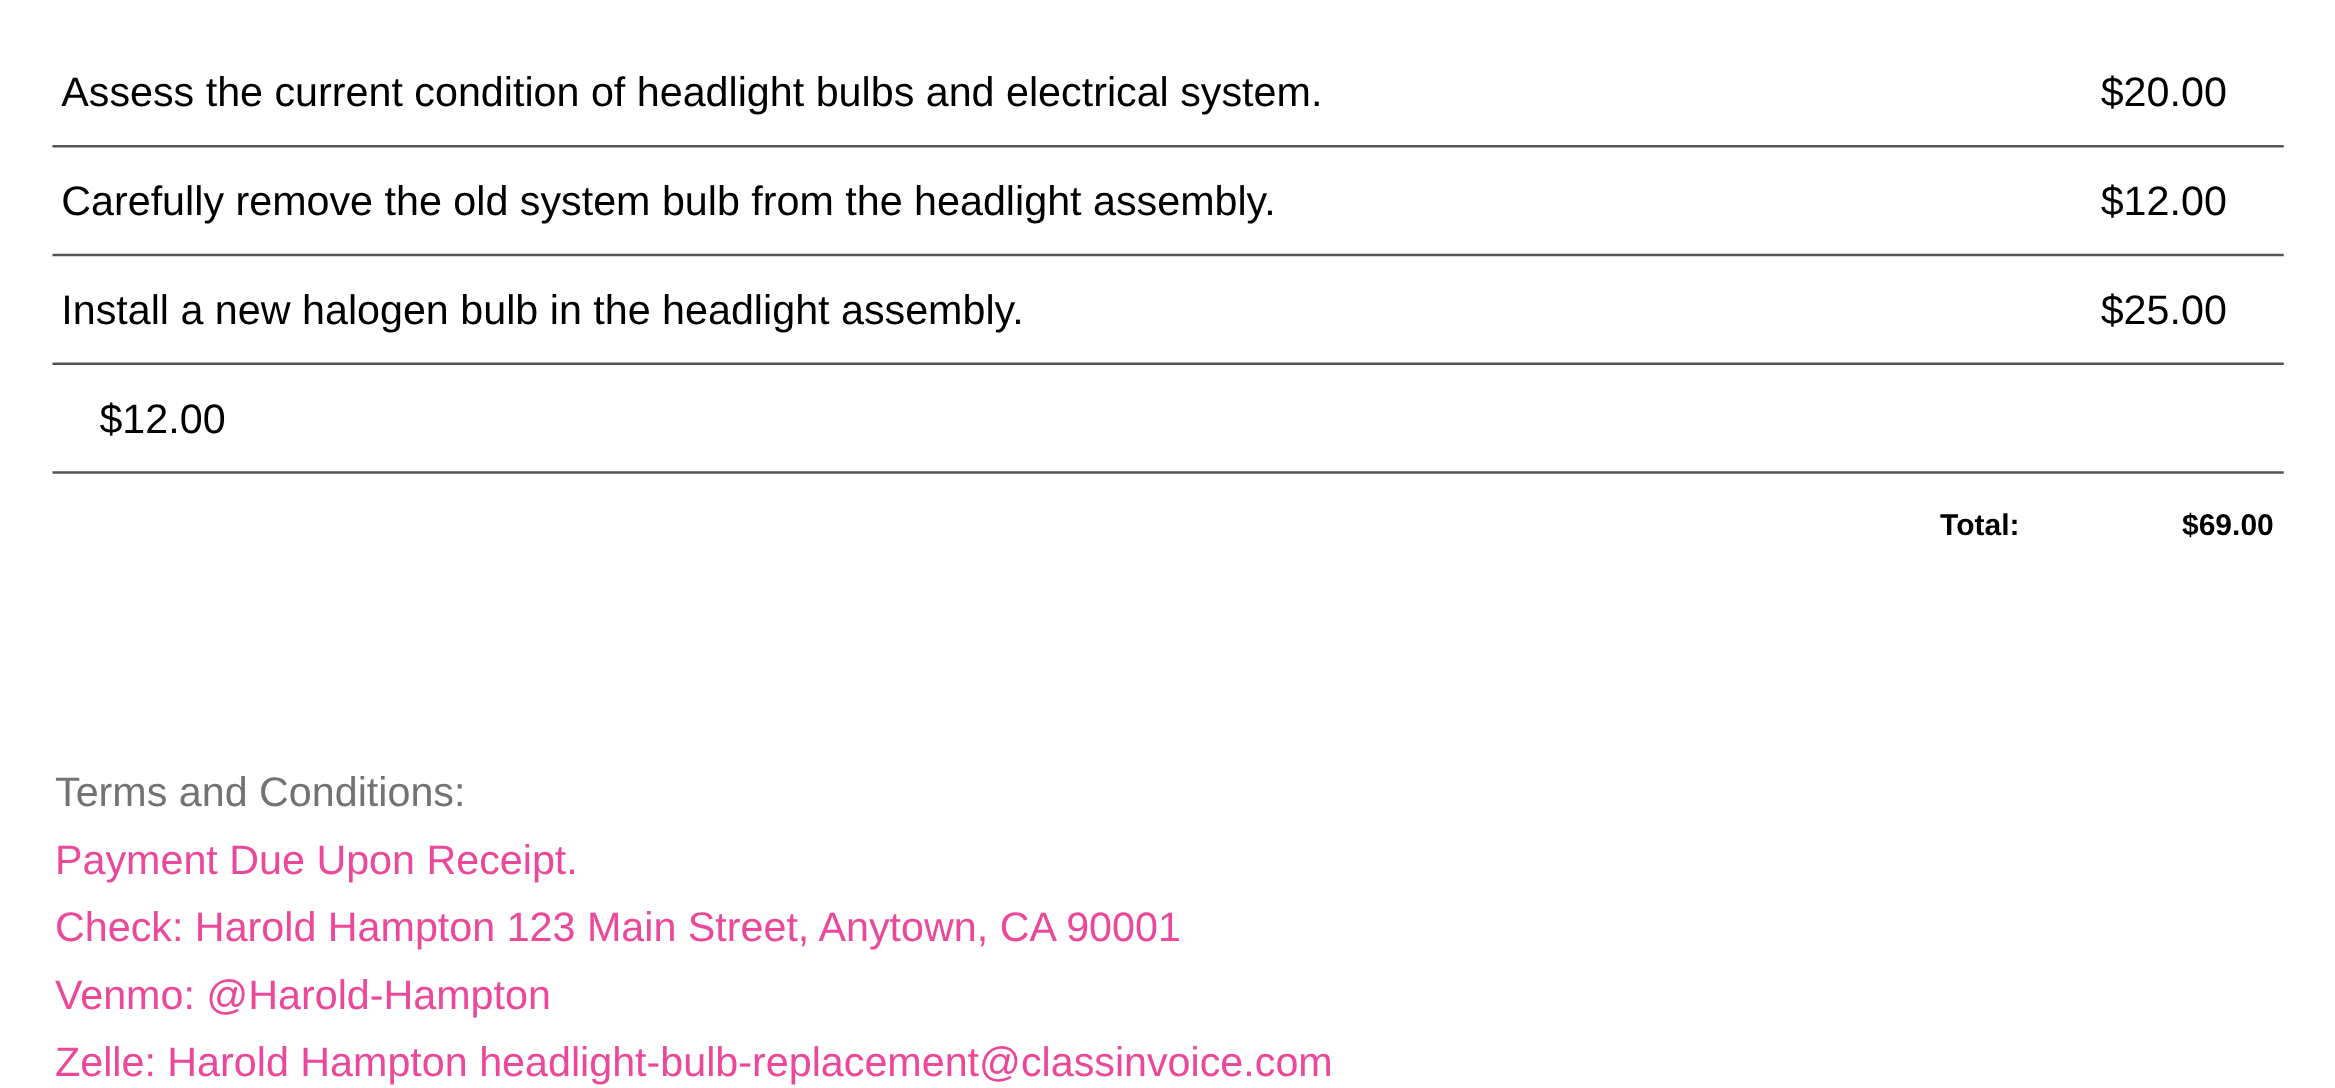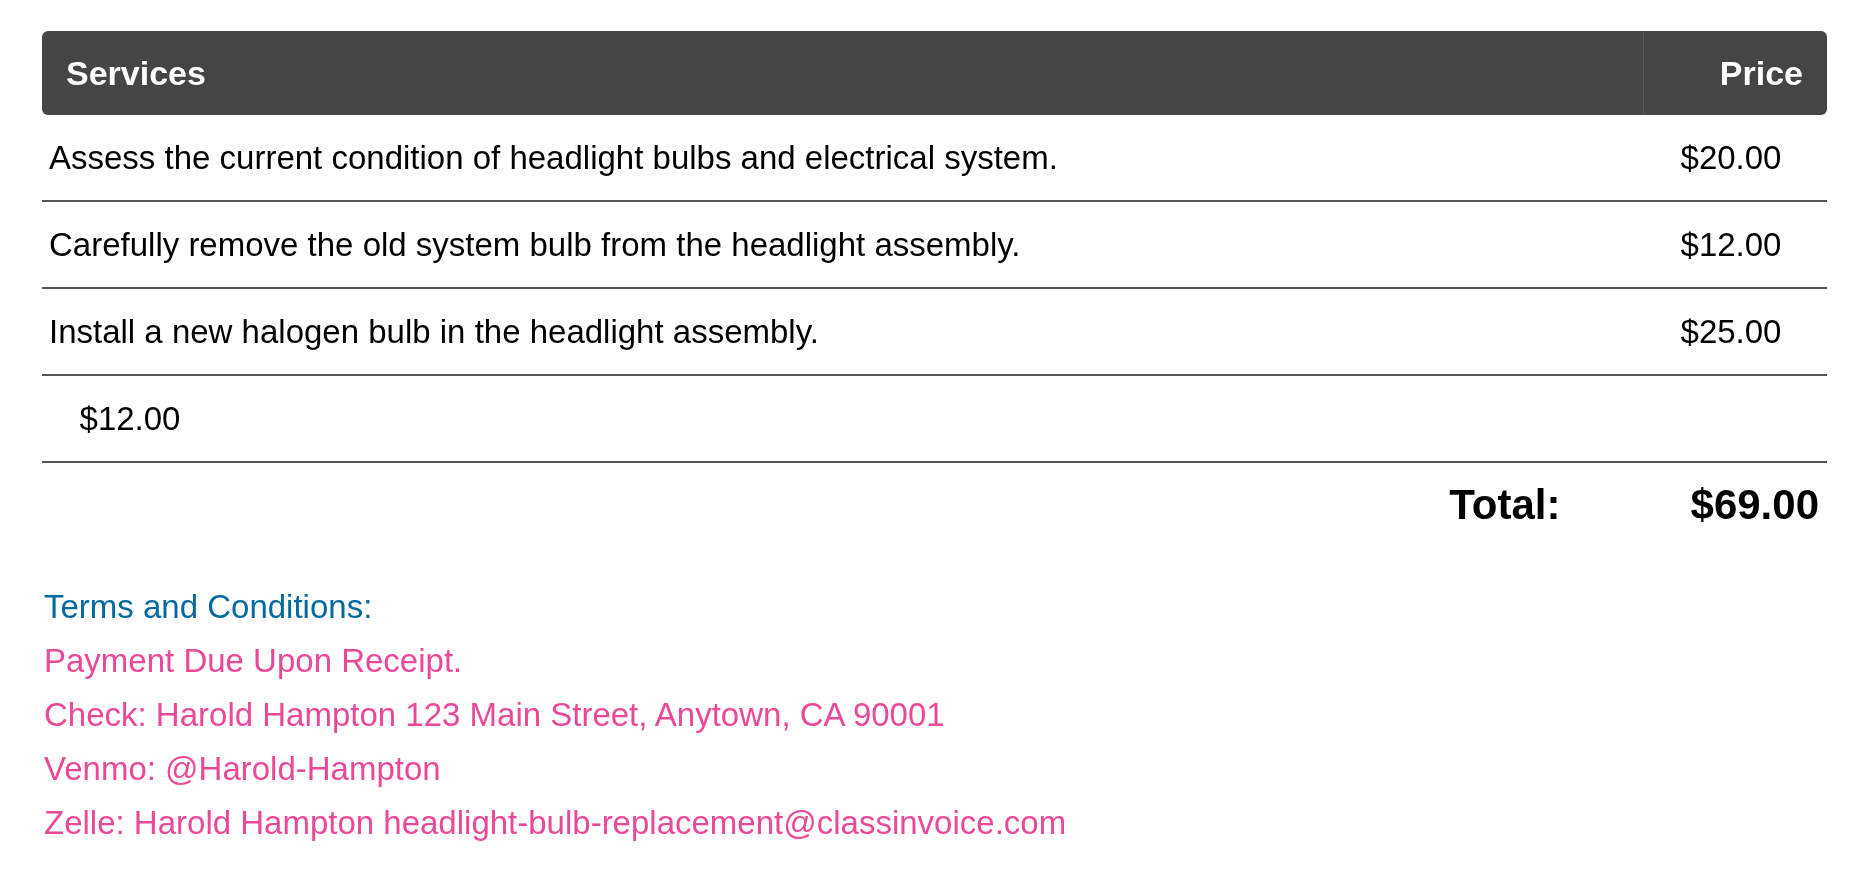--- a/index.html
+++ b/index.html
@@ -63,51 +63,48 @@
       width: 184px;
       text-align: center;
       padding-right: 8px;
       box-sizing: border-box;
     }
     .total-row {
       display: flex;
       height: 84px;
       align-items: center;
       justify-content: flex-end;
-      font-size: 42px;
+      font-size: 24px;
       font-weight: bold;
     }
     .total-row .total-label {
       margin-right: 130px;
     }
     .total-row .total-value {
       padding-right: 8px;
     }
     .terms {
       position: absolute;
       left: 44px;
       top: 580px;
       font-size: 33px;
       line-height: 54px;
     }
     .terms .terms-title {
-      color: #0369a1;
+      color: #737373;
+      margin-top: 27px;
     }
     .terms .terms-line {
       color: #ec4899;
     }
   </style>
 </head>
 <body>
 
 <div class="invoice-table">
-  <div class="header-row">
-    <div class="col-services">Services</div>
-    <div class="col-price">Price</div>
-  </div>
 
   <div class="item-row">
     <div class="col-services">Assess the current condition of headlight bulbs and electrical system.</div>
     <div class="col-price">$20.00</div>
   </div>
   <div class="item-row">
     <div class="col-services">Carefully remove the old system bulb from the headlight assembly.</div>
     <div class="col-price">$12.00</div>
   </div>
   <div class="item-row">

